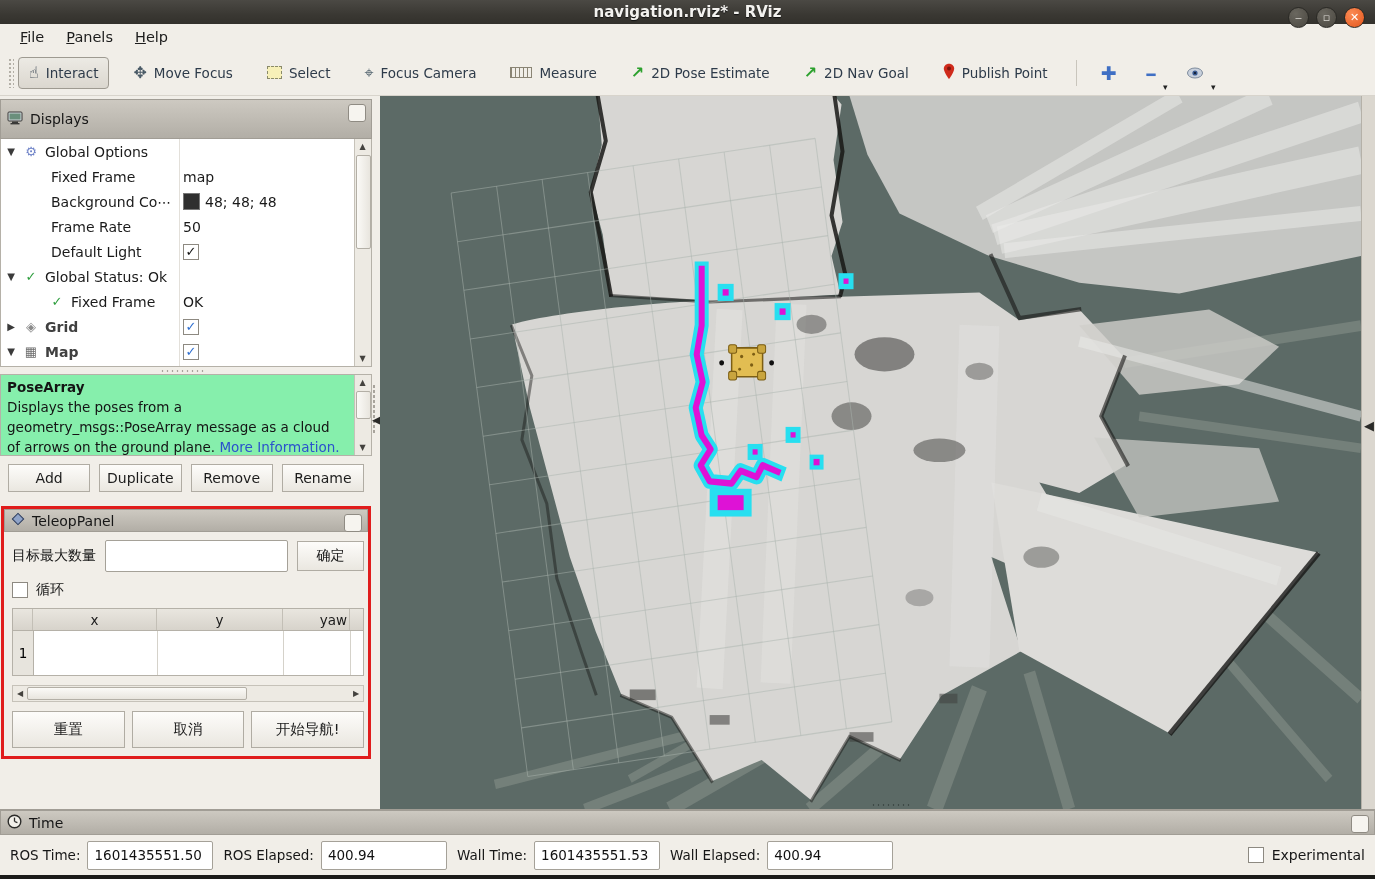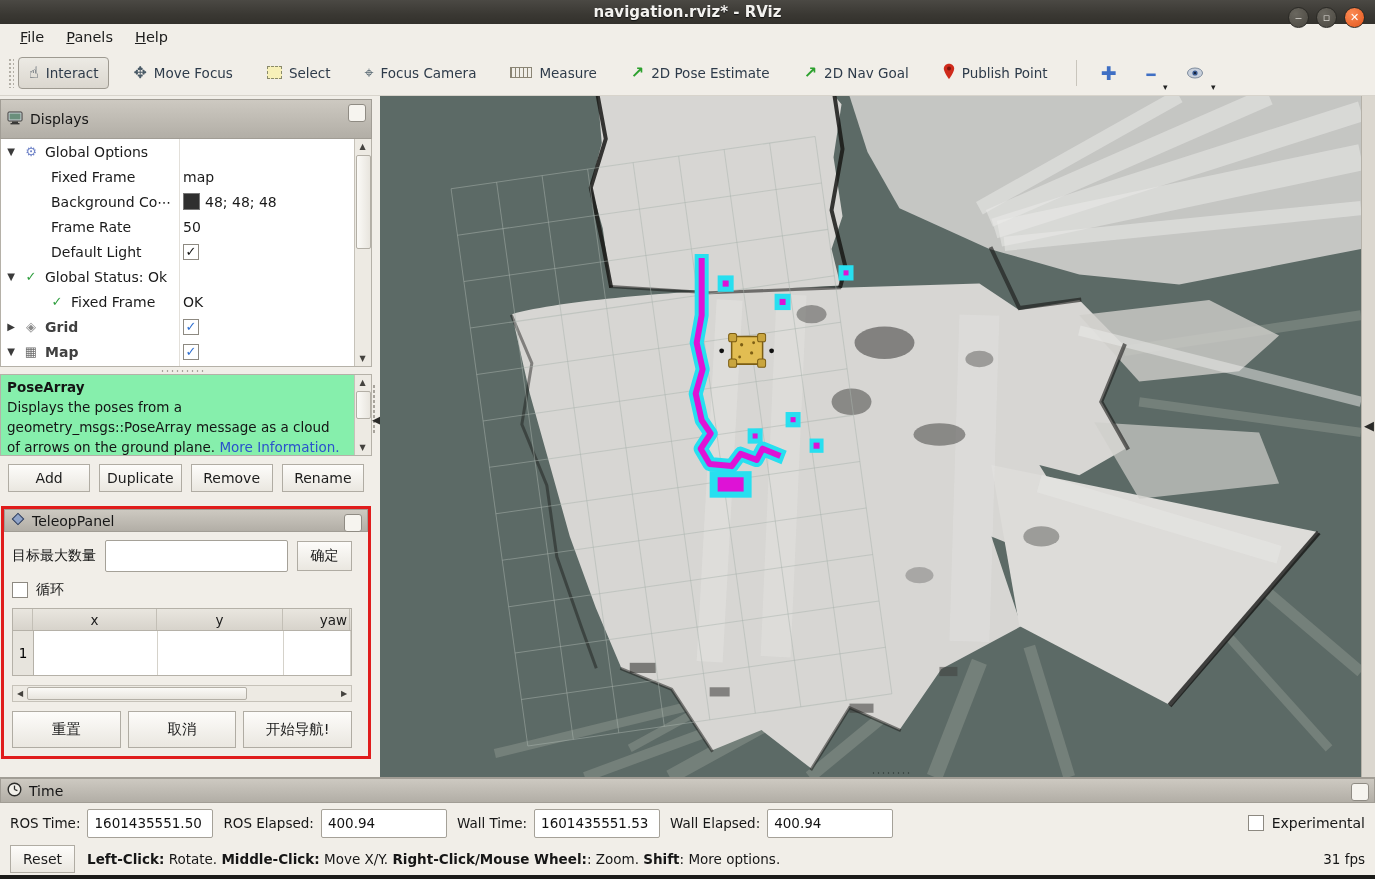--- a/index.html
+++ b/index.html
@@ -82,21 +82,21 @@
 
   
   .btnrow{flex:0 0 44px;display:flex;align-items:center;gap:9px;padding:0 8px;}
   .pbtn{background:linear-gradient(#fdfcfa,#eae7e0);border:1px solid #b0ac a3;border:1px solid #b0aca3;border-radius:0;
         font-size:14px;color:#1c1c1c;padding:5px 0;text-align:center;font-family:inherit;}
   .btnrow .pbtn{flex:1;}
 
   
   .teleop-outer{margin:6px 1px 0 1px;border:3px solid #e01c1c;flex:0 0 253px;box-sizing:border-box;background:#f1eee8;
                 display:flex;flex-direction:column;}
-  .teleop-body{flex:1;padding:8px 16px 8px 8px;display:flex;flex-direction:column;gap:9px;min-height:0;}
+  .teleop-body{flex:1;padding:8px 4px 8px 8px;display:flex;flex-direction:column;gap:9px;min-height:0;}
   .trow1{display:flex;align-items:center;gap:9px;}
   .tlabel{font-size:14px;color:#161616;white-space:nowrap;}
   .tinput{flex:1;height:28px;background:#fff;border:1px solid #a5a198;border-radius:2px;}
   .tconfirm{width:80px;height:30px;}
   .chkrow{display:flex;align-items:center;gap:8px;font-size:14px;color:#161616;}
   .ttable{border:1px solid #b5b1a8;background:#fff;}
   .tt-head{display:flex;height:21px;background:linear-gradient(#e9e6df,#d7d3cb);border-bottom:1px solid #b5b1a8;}
   .tt-head .hc{font-size:13.5px;color:#1a1a1a;display:flex;align-items:center;justify-content:center;border-right:1px solid #c3bfb6;box-sizing:border-box;overflow:hidden;}
   .tt-row{display:flex;height:44px;}
   .tt-num{width:20px;background:#e7e4dd;border-right:1px solid #b5b1a8;font-size:13.5px;display:flex;align-items:center;justify-content:center;}
@@ -589,19 +589,14 @@
           <span class="lab">Wall Elapsed:</span>
           <span class="val">400.94</span>
         </div>
         <div class="exp-chk" id="exp-chk">
         <span class="cbox"></span>
         <span>Experimental</span>
       </div>
     </div>
   </div>
 
-  <div class="statusbar">
-    <button class="pbtn" style="padding:5px 12px;">Reset</button>
-    <div class="help" id="help-text"><b>Left-Click:</b><span> Rotate.  </span><b>Middle-Click:</b><span> Move X/Y.  </span><b>Right-Click/Mouse Wheel:</b><span>: Zoom.  </span><b>Shift</b><span>: More options.</span></div>
-    <div class="fps">31 fps</div>
-  </div>
   <div class="bottomstrip"></div>
 </div>
 
 </body></html>

